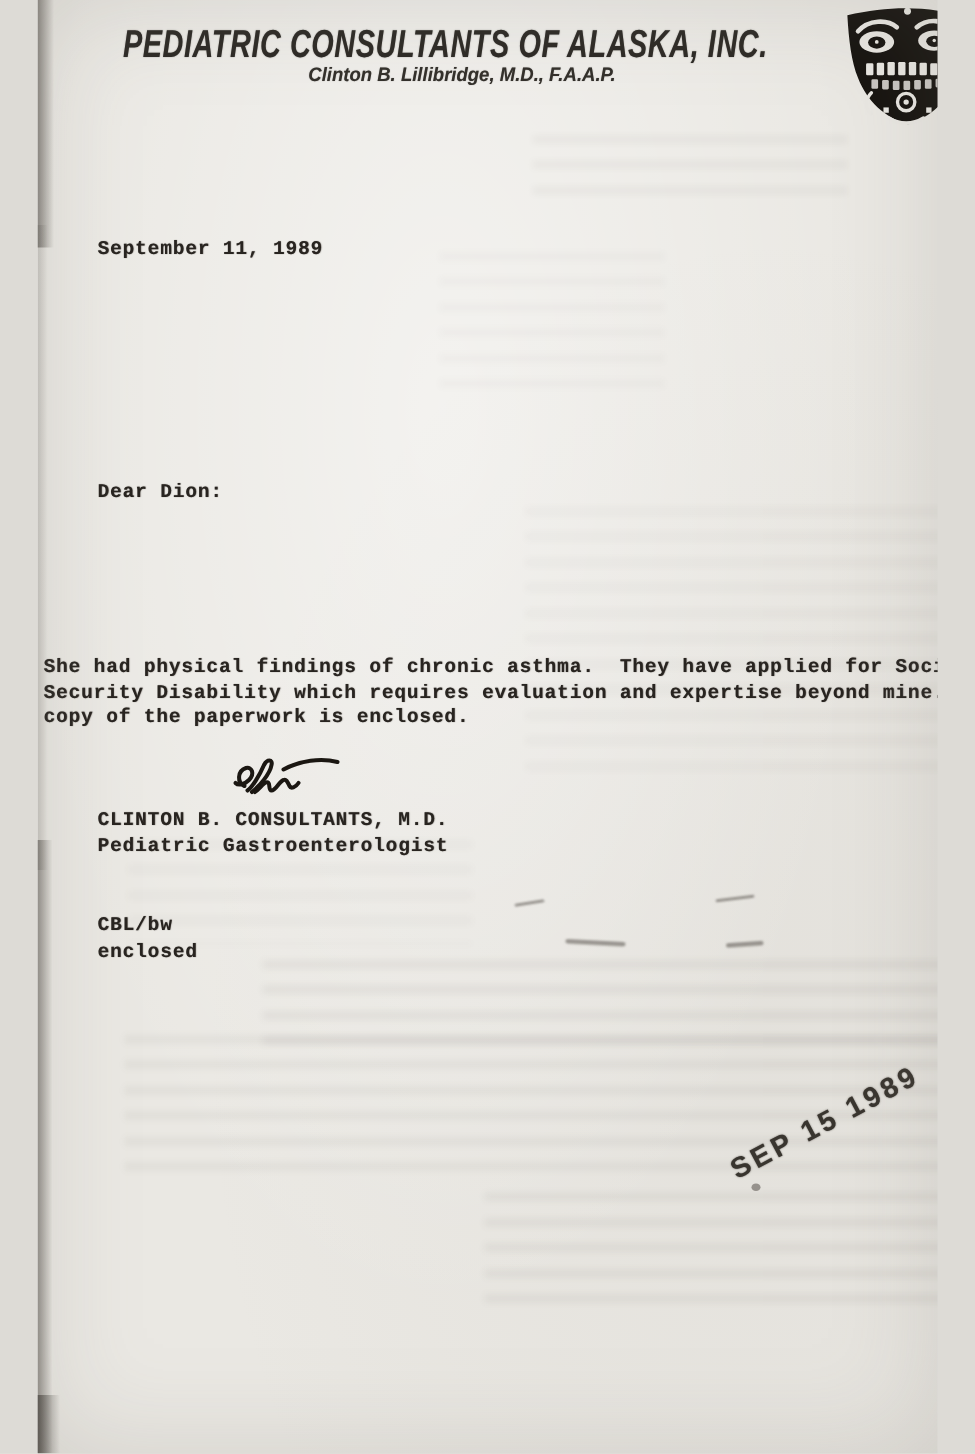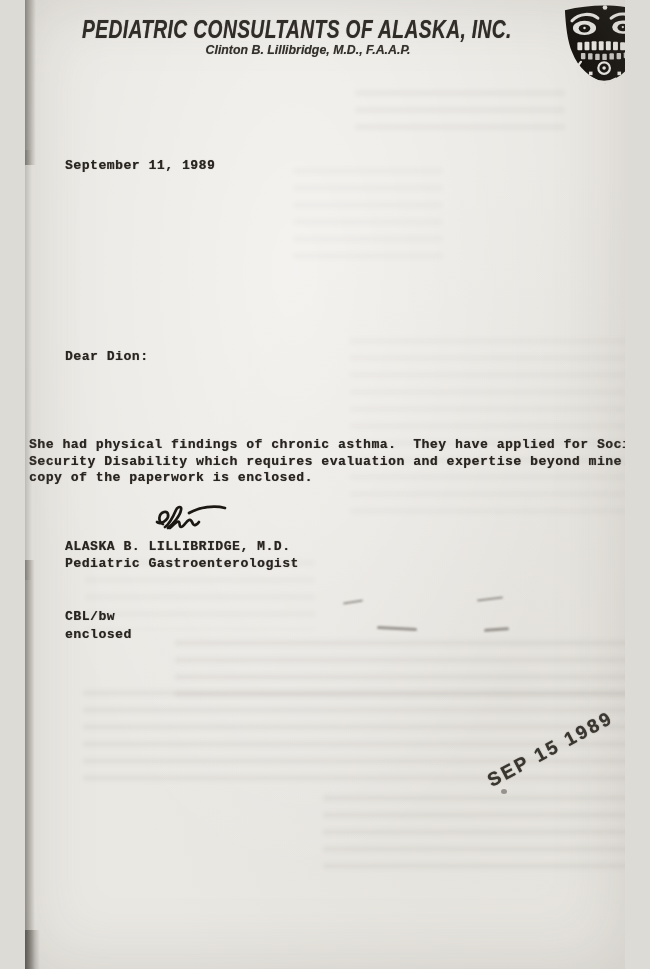--- a/index.html
+++ b/index.html
@@ -31,21 +31,21 @@
 
   
   .type{
     position:absolute;left:4px;white-space:pre;
     font-family:"Liberation Mono","DejaVu Sans Mono",monospace;
     font-weight:700;font-size:13px;letter-spacing:.55px;line-height:16.5px;
     color:#282420;text-shadow:.3px .3px .7px rgba(40,34,28,.65);margin-left:36px;
   }
   .date-line{top:158px;}
   .recipient{top:228px;line-height:17.6px;}
-  .salutation{top:349px;}
+  .salutation{top:320px;}
   .para1{top:369px;margin:0;}
   .para2{top:437px;margin:0;font-family:Liberation Mono, monospace;}
   .signer{top:538px;line-height:17px;}
   .refblock{top:608px;line-height:17.5px;}
 
   .signature{position:absolute;left:127px;top:500px;width:76px;height:36px;}
 
   
   .stamp{
     position:absolute;left:464px;top:770px;height:24px;line-height:24px;
@@ -165,21 +165,21 @@
 
   <svg class="signature" viewBox="0 0 76 36" aria-hidden="true">
     <g stroke="#1b1712" stroke-width="2.7" fill="none" stroke-linecap="round" stroke-linejoin="round">
       <path d="M11,24 c-5,-2 -5,-10 1,-12 c4,-1 6,4 2,8 c-3,3 -7,4 -9,2"></path>
       <path d="M13,27 c3,-2 8,-10 11,-17 c2,-4 6,-4 5,0 c-1,6 -8,14 -13,18"></path>
       <path d="M18,28 c4,-3 7,-8 9,-6 c1,1 0,5 2,5 c3,0 5,-6 8,-7 c2,-1 3,2 4,4 c1,2 4,1 6,-2"></path>
       <path d="M37,13 C48,7 62,5 73,8"></path>
     </g>
   </svg>
 
-  <div class="type signer">ALASKA B. LILLIBRIDGE, M.D.
+  <div class="type signer">CLINTON B. CONSULTANTS, M.D.
 Pediatric Gastroenterologist</div>
   <div class="type refblock">CBL/bw
 enclosed</div>
 
   <div class="stamp">SEP 15 1989</div>
 
   <div class="footer">
     
     
   </div>

